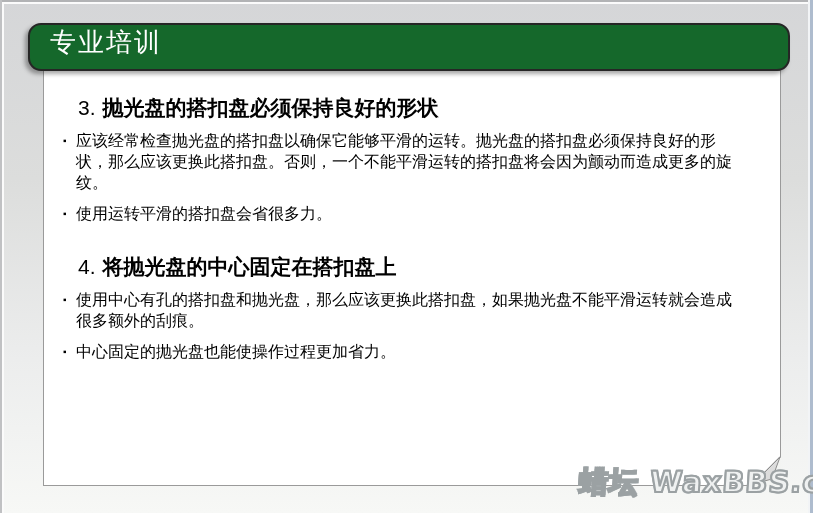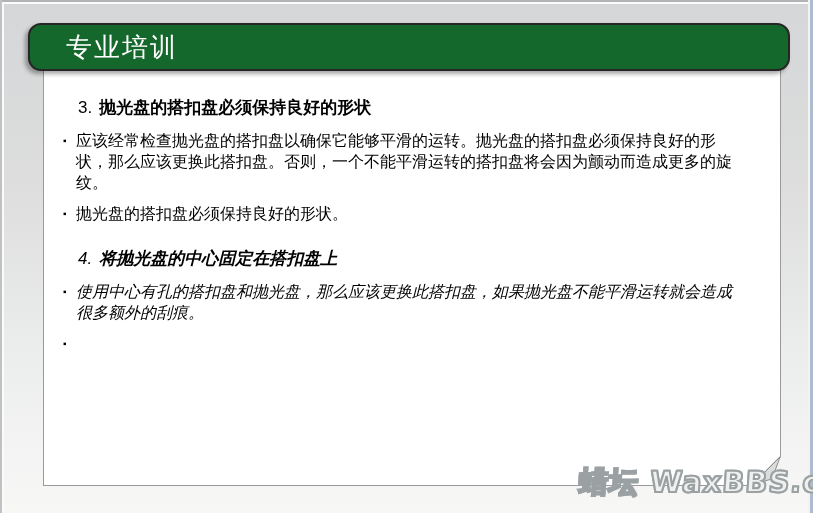--- a/index.html
+++ b/index.html
@@ -22,39 +22,39 @@
     position:absolute;left:43px;top:70px;width:738px;height:416px;
     box-sizing:border-box;background:#ffffff;border:1px solid #9a9a9a;z-index:1;
   }
   .fold{position:absolute;right:-1px;bottom:-1px;z-index:3;}
 
   
   .header-bar{
     position:absolute;left:28px;top:23px;width:762px;height:48px;
     box-sizing:border-box;background:#15682b;border:2px solid #262626;border-radius:13px;
     box-shadow:-3px 3px 4px rgba(0,0,0,0.35);
-    display:flex;align-items:center;padding-left:36px;z-index:4;
+    display:flex;align-items:flex-start;padding-left:20px;z-index:4;
   }
   .header-title{
     color:#ffffff;font-size:26px;letter-spacing:2px;
     font-family:"Liberation Serif","DejaVu Serif",serif;
   }
 
   
   .content{
     position:absolute;left:19px;top:26px;width:678px;
     font-size:16px;line-height:21px;color:#000;z-index:2;
     font-family:"Liberation Sans","DejaVu Sans",sans-serif;
   }
-  .sec-heading{margin:0 0 11px 15px;font-size:17px;line-height:22px;}
+  .sec-heading{margin:0 0 11px 15px;font-size:21px;line-height:22px;}
   .sec-heading .num{font-weight:normal;margin-right:7px;}
   .sec-heading .txt{font-weight:bold;}
   .bullet-row{display:flex;margin:0 0 10px 0;}
   .bullet{flex:none;width:13px;font-size:10px;line-height:21px;}
-  .sec-2{margin-top:24px;font-style:italic;}
+  .sec-2{margin-top:32px;}
 
   
   .watermark{
     position:absolute;left:579px;top:463px;z-index:9;white-space:nowrap;
     font-family:"DejaVu Sans","Liberation Sans",sans-serif;
     font-weight:bold;font-size:29px;letter-spacing:1px;
     color:#eff1f1;
     -webkit-text-stroke:2px #9ba1a3;
     text-shadow:1px 1px 0 #aab0b2,-1px -1px 0 #aab0b2,1px -1px 0 #aab0b2,-1px 1px 0 #aab0b2;
     transform:skewX(-4deg);
@@ -77,34 +77,35 @@
     <div class="section sec-1">
       <div class="sec-heading">
         <span class="num">3.</span><span class="txt">抛光盘的搭扣盘必须保持良好的形状</span>
       </div>
       <div class="bullet-row">
         <span class="bullet">▪</span>
         <span>应该经常检查抛光盘的搭扣盘以确保它能够平滑的运转。抛光盘的搭扣盘必须保持良好的形状，那么应该更换此搭扣盘。否则，一个不能平滑运转的搭扣盘将会因为颤动而造成更多的旋纹。</span>
       </div>
       <div class="bullet-row">
         <span class="bullet">▪</span>
-        <span>抛光盘的搭扣盘必须保持良好的形状。</span>
+        <span>使用运转平滑的搭扣盘会省很多力。</span>
       </div>
     </div>
 
     <div class="section sec-2">
       <div class="sec-heading">
         <span class="num">4.</span><span class="txt">将抛光盘的中心固定在搭扣盘上</span>
       </div>
       <div class="bullet-row">
         <span class="bullet">▪</span>
         <span>使用中心有孔的搭扣盘和抛光盘，那么应该更换此搭扣盘，如果抛光盘不能平滑运转就会造成很多额外的刮痕。</span>
       </div>
       <div class="bullet-row">
         <span class="bullet">▪</span>
+        <span>中心固定的抛光盘也能使操作过程更加省力。</span>
       </div>
     </div>
 
   </div>
 
   <svg class="fold" width="42" height="42" viewBox="0 0 42 42">
     <polygon points="42,13 42,42 13,42" fill="#f3f4f2"></polygon>
     <line x1="41" y1="13" x2="13" y2="41" stroke="#9a9a9a" stroke-width="1.2"></line>
     <path d="M41,13 L14,40 L33,35 Z" fill="#dcdcdc" stroke="#8d8d8d" stroke-width="1"></path>
   </svg>

